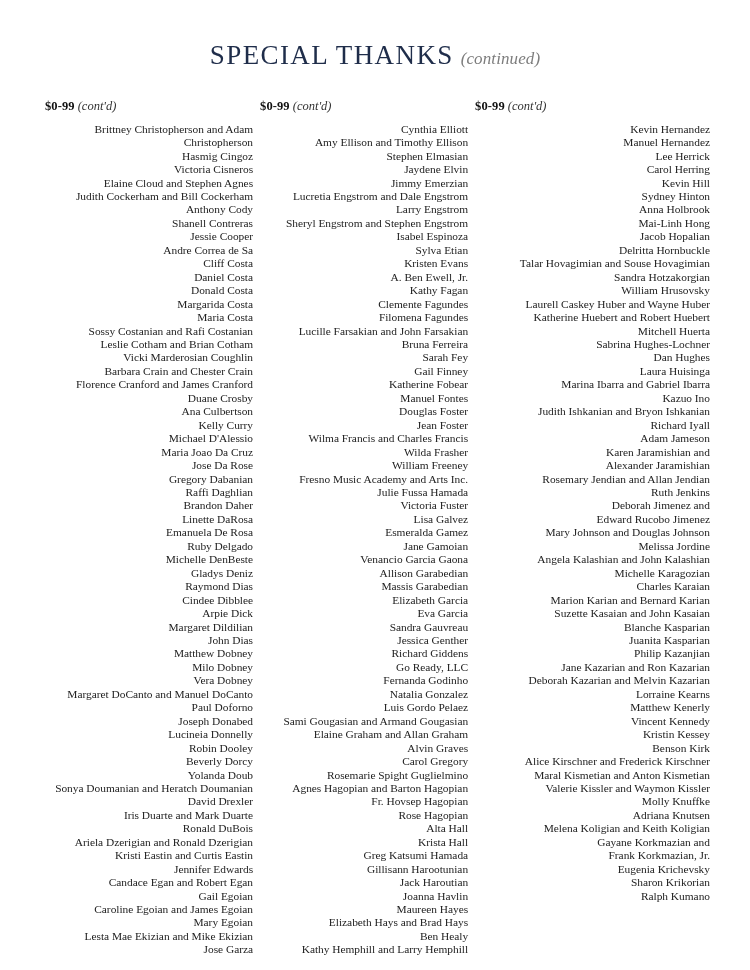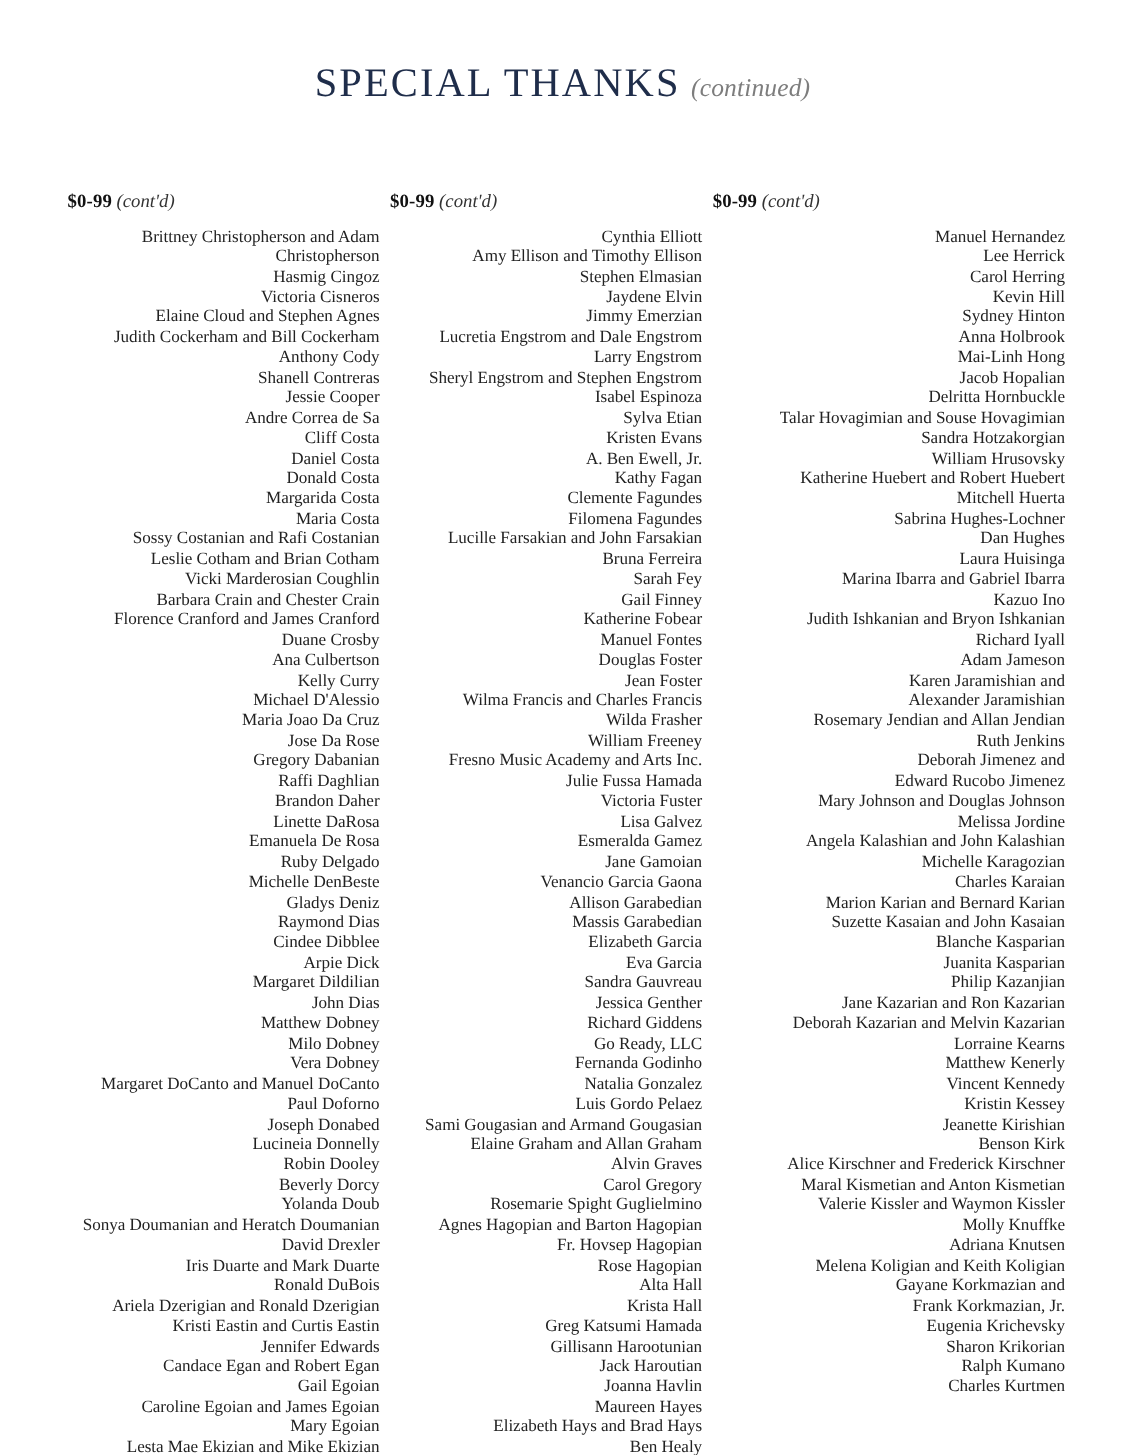--- a/index.html
+++ b/index.html
@@ -68,21 +68,20 @@
   }
   .column:last-child {
     margin-right: 0;
     width: 245px;
   }
 
   .col-header {
     margin-bottom: 9px;
     white-space: nowrap;
     line-height: 1.1;
-    margin-top: 29px;
   }
   .col-header-amount {
     font-size: 12.5px;
     font-weight: bold;
     color: #111111;
     letter-spacing: 0.1px;
   }
   .col-header-note {
     font-size: 12.5px;
     font-style: italic;
@@ -255,32 +254,34 @@
           <li>Ben Healy</li>
           <li>Kathy Hemphill and Larry Hemphill</li>
         </ul>
     </div>
 
     <div class="column">
       <div class="col-header">
         <span class="col-header-amount">$0-99</span><span class="col-header-note">(cont'd)</span>
       </div>
       <ul class="name-list">
+          <li>Kevin Hernandez</li>
           <li>Manuel Hernandez</li>
           <li>Lee Herrick</li>
           <li>Carol Herring</li>
           <li>Kevin Hill</li>
           <li>Sydney Hinton</li>
           <li>Anna Holbrook</li>
           <li>Mai-Linh Hong</li>
           <li>Jacob Hopalian</li>
           <li>Delritta Hornbuckle</li>
           <li>Talar Hovagimian and Souse Hovagimian</li>
           <li>Sandra Hotzakorgian</li>
           <li>William Hrusovsky</li>
+          <li>Laurell Caskey Huber and Wayne Huber</li>
           <li>Katherine Huebert and Robert Huebert</li>
           <li>Mitchell Huerta</li>
           <li>Sabrina Hughes-Lochner</li>
           <li>Dan Hughes</li>
           <li>Laura Huisinga</li>
           <li>Marina Ibarra and Gabriel Ibarra</li>
           <li>Kazuo Ino</li>
           <li>Judith Ishkanian and Bryon Ishkanian</li>
           <li>Richard Iyall</li>
           <li>Adam Jameson</li>
@@ -299,31 +300,29 @@
           <li>Suzette Kasaian and John Kasaian</li>
           <li>Blanche Kasparian</li>
           <li>Juanita Kasparian</li>
           <li>Philip Kazanjian</li>
           <li>Jane Kazarian and Ron Kazarian</li>
           <li>Deborah Kazarian and Melvin Kazarian</li>
           <li>Lorraine Kearns</li>
           <li>Matthew Kenerly</li>
           <li>Vincent Kennedy</li>
           <li>Kristin Kessey</li>
-          <li>Jeanette Kirishian</li>
           <li>Benson Kirk</li>
           <li>Alice Kirschner and Frederick Kirschner</li>
           <li>Maral Kismetian and Anton Kismetian</li>
           <li>Valerie Kissler and Waymon Kissler</li>
           <li>Molly Knuffke</li>
           <li>Adriana Knutsen</li>
           <li>Melena Koligian and Keith Koligian</li>
           <li>Gayane Korkmazian and</li>
           <li>Frank Korkmazian, Jr.</li>
           <li>Eugenia Krichevsky</li>
           <li>Sharon Krikorian</li>
           <li>Ralph Kumano</li>
-          <li>Charles Kurtmen</li>
         </ul>
     </div>
 
   </div>
 </div>
 
 </body></html>

